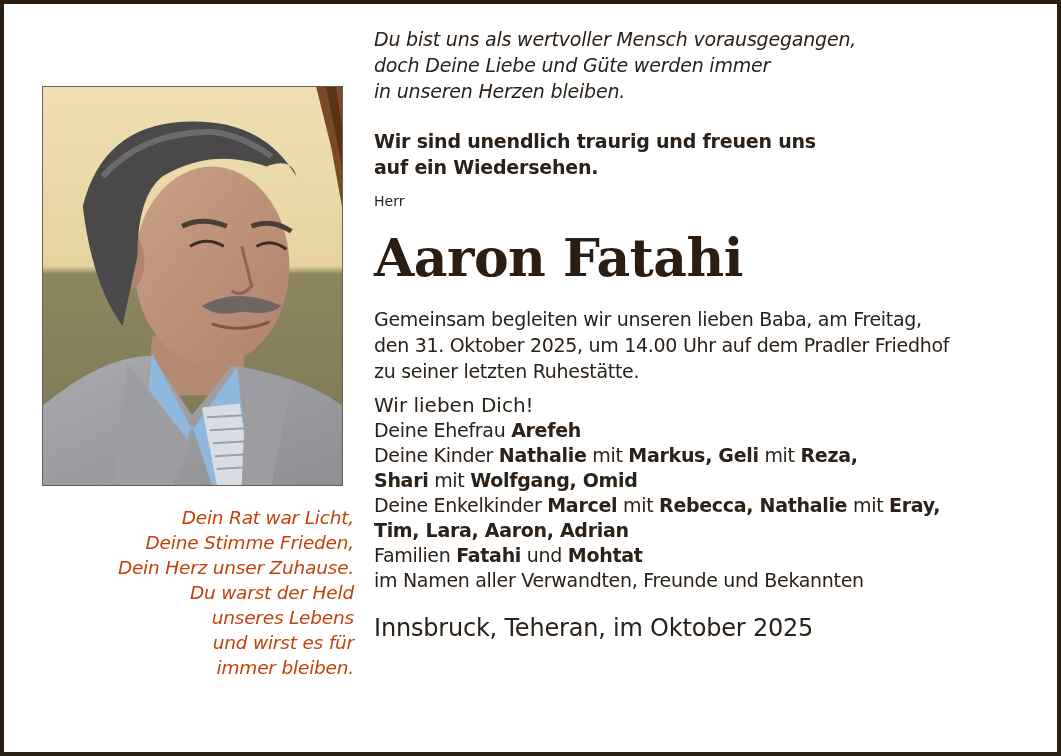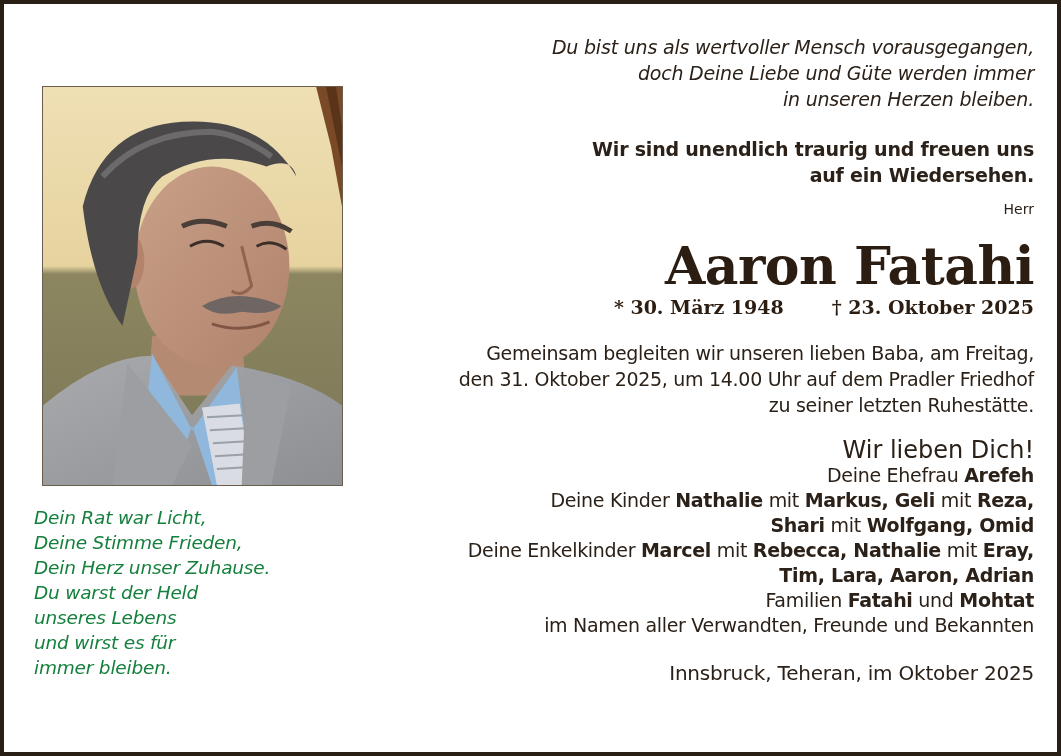--- a/index.html
+++ b/index.html
@@ -9,47 +9,47 @@
       box-sizing: border-box; border: 4px solid #2a1f14; background: #ffffff;
     }
     .photo {
       position: absolute; left: 38px; top: 82px; width: 301px; height: 400px;
       box-sizing: border-box; border: 1px solid #6b5d50; overflow: hidden;
       background: #e9d8a8;
     }
     .photo svg { display: block; width: 100%; height: 100%; }
     .poem {
       position: absolute; left: 30px; top: 501px; width: 320px;
-      text-align: left; font-family: "DejaVu Sans", sans-serif; font-style: italic;
-      font-size: 18.5px; line-height: 25px; color: #15803d; letter-spacing: -0.2px;
+      text-align: right; font-family: "DejaVu Sans", sans-serif; font-style: italic;
+      font-size: 18.5px; line-height: 25px; color: #c2410c; letter-spacing: -0.2px;
     }
     .poem div { white-space: nowrap; }
     .main {
-      position: absolute; left: 370px; top: 30px; width: 660px;
-      text-align: right; color: #2b2118; font-family: "DejaVu Sans", sans-serif;
+      position: absolute; left: 370px; top: 22px; width: 660px;
+      text-align: left; color: #2b2118; font-family: "DejaVu Sans", sans-serif;
     }
     .quote { font-style: italic; font-size: 19px; line-height: 26px; letter-spacing: -0.2px; }
     .line { white-space: nowrap; }
     .sorrow { margin-top: 24px; font-size: 19px; line-height: 26px; letter-spacing: -0.2px; font-weight: bold; }
     .herr { margin-top: 8px; font-size: 14px; line-height: 26px; }
     .name {
       margin-top: 16px; font-family: "DejaVu Serif", serif; font-weight: bold;
       font-size: 52px; line-height: 56px; letter-spacing: -0.5px; color: #2b1d12;
     }
     .dates {
       margin-top: 0px; font-family: "DejaVu Serif", serif; font-weight: bold;
       font-size: 19px; line-height: 26px; color: #2b1d12;
     }
     .dates span { display: inline-block; }
     .dates .gap { width: 48px; }
     .funeral { margin-top: 20px; font-size: 19px; line-height: 26px; letter-spacing: -0.3px; }
-    .love { margin-top: 19px; font-size: 24px; line-height: 26px; }
+    .love { margin-top: 8px; font-size: 20px; line-height: 26px; }
     .family { margin-top: 0px; font-size: 19px; line-height: 25px; letter-spacing: -0.3px; }
     .family b { font-weight: bold; }
-    .place { margin-top: 22px; font-size: 20px; line-height: 26px; letter-spacing: -0.2px; }
+    .place { margin-top: 22px; font-size: 24px; line-height: 26px; letter-spacing: -0.2px; }
   </style>
 </head>
 <body>
 
 <div class="frame">
 
   <div class="photo">
     <svg viewBox="0 0 301 400" xmlns="http://www.w3.org/2000/svg" preserveAspectRatio="none">
       <defs>
         <linearGradient id="wall" x1="0" y1="0" x2="0" y2="1">
@@ -123,23 +123,20 @@
 
     <div class="sorrow">
       <div class="line">Wir sind unendlich traurig und freuen uns</div>
       <div class="line">auf ein Wiedersehen.</div>
     </div>
 
     <div class="herr">Herr</div>
 
     <div class="name">Aaron Fatahi</div>
 
-    <div class="dates">
-      <span>* 30. März 1948</span><span class="gap"></span><span>† 23. Oktober 2025</span>
-    </div>
 
     <div class="funeral">
       <div class="line">Gemeinsam begleiten wir unseren lieben Baba, am Freitag,</div>
       <div class="line">den 31. Oktober 2025, um 14.00 Uhr auf dem Pradler Friedhof</div>
       <div class="line">zu seiner letzten Ruhestätte.</div>
     </div>
 
     <div class="love">Wir lieben Dich!</div>
 
     <div class="family" id="family">

